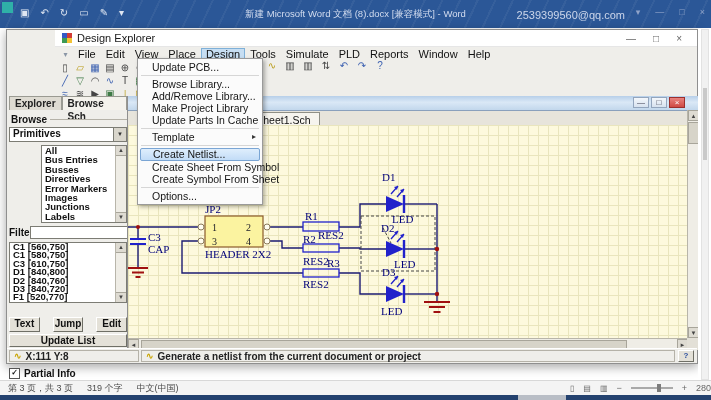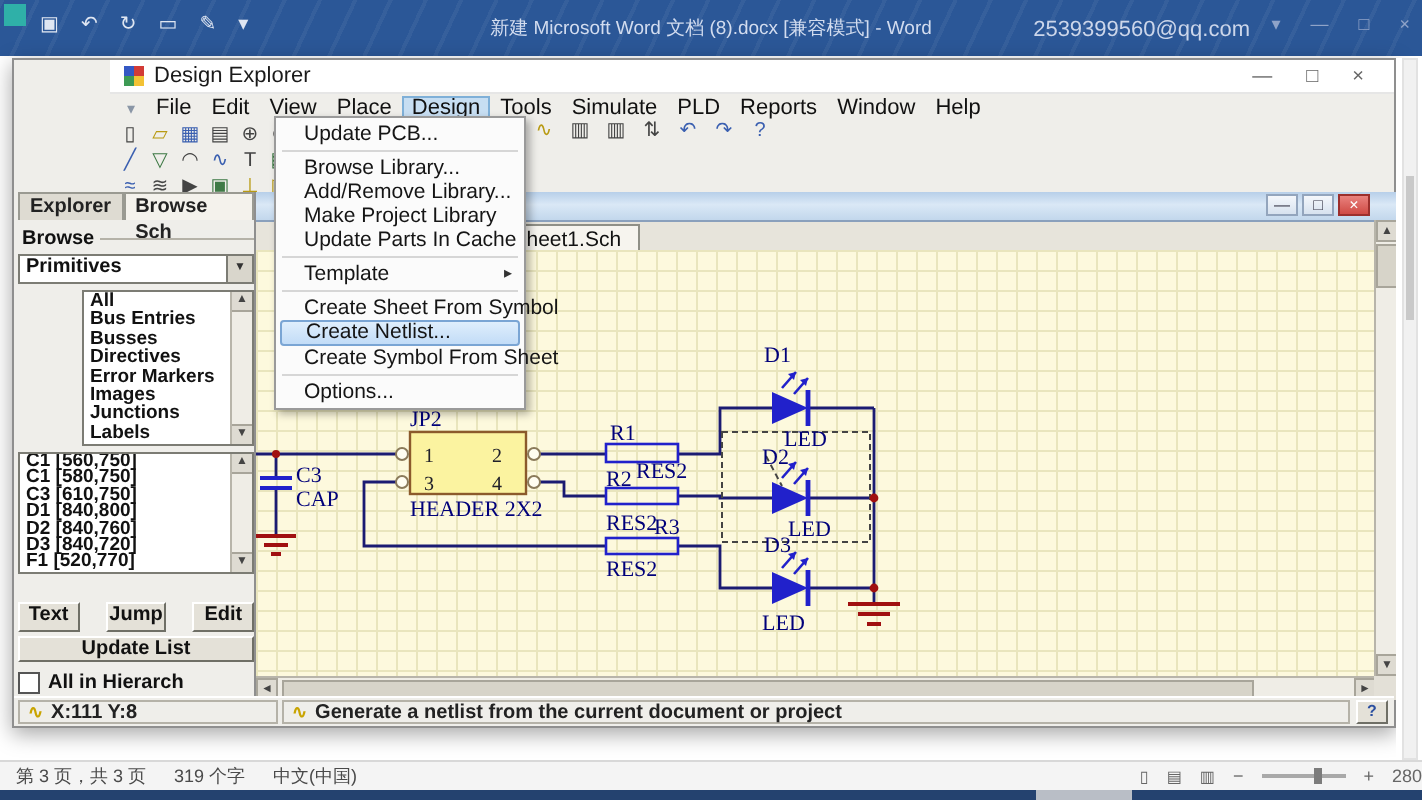--- a/index.html
+++ b/index.html
@@ -227,20 +227,24 @@
         <div class="it">Directives</div>
         <div class="it">Error Markers</div>
         <div class="it">Images</div>
         <div class="it">Junctions</div>
         <div class="it">Labels</div>
         <div class="sb">
           <div class="ar">▲</div>
           <div class="ar ardn">▼</div>
         </div>
       </div>
+      <div class="frow">
+        <span class="flbl">Filte</span>
+        <input class="fin" value="" style="">
+      </div>
       <div class="plist" id="list2">
         <div class="it">C1 [560,750]</div>
         <div class="it">C1 [580,750]</div>
         <div class="it">C3 [610,750]</div>
         <div class="it">D1 [840,800]</div>
         <div class="it">D2 [840,760]</div>
         <div class="it">D3 [840,720]</div>
         <div class="it">F1 [520,770]</div>
         <div class="sb">
           <div class="ar">▲</div>
@@ -388,22 +392,22 @@
       <div class="pmi">Browse Library...</div>
       <div class="pmi">Add/Remove Library...</div>
       <div class="pmi">Make Project Library</div>
       <div class="pmi">Update Parts In Cache</div>
       <div class="psep"></div>
       <div class="pmi">
         <span>Template</span>
         <span class="sub">▸</span>
       </div>
       <div class="psep"></div>
+      <div class="pmi hl">Create Netlist...</div>
       <div class="pmi">Create Sheet From Symbol</div>
-      <div class="pmi hl">Create Netlist...</div>
       <div class="pmi">Create Symbol From Sheet</div>
       <div class="psep"></div>
       <div class="pmi">Options...</div>
     </div>
 
     <div id="destatus">
       <div class="sp sp1">
         <span class="mark">∿</span>
         <span>X:111 Y:8</span>
       </div>

